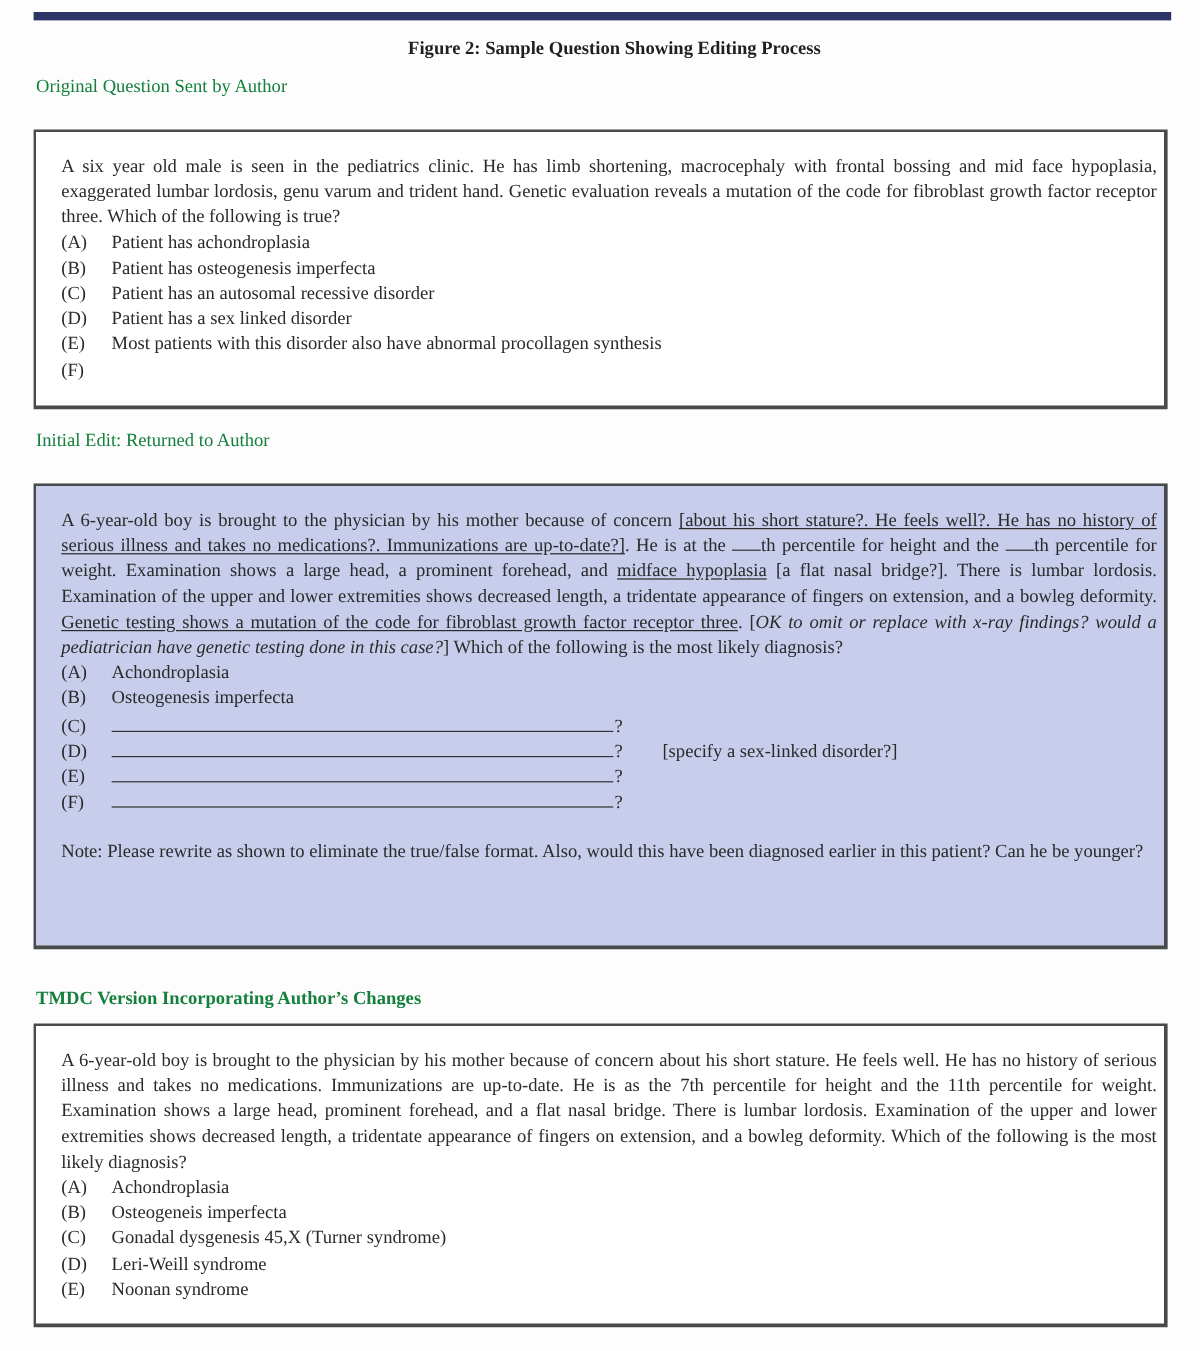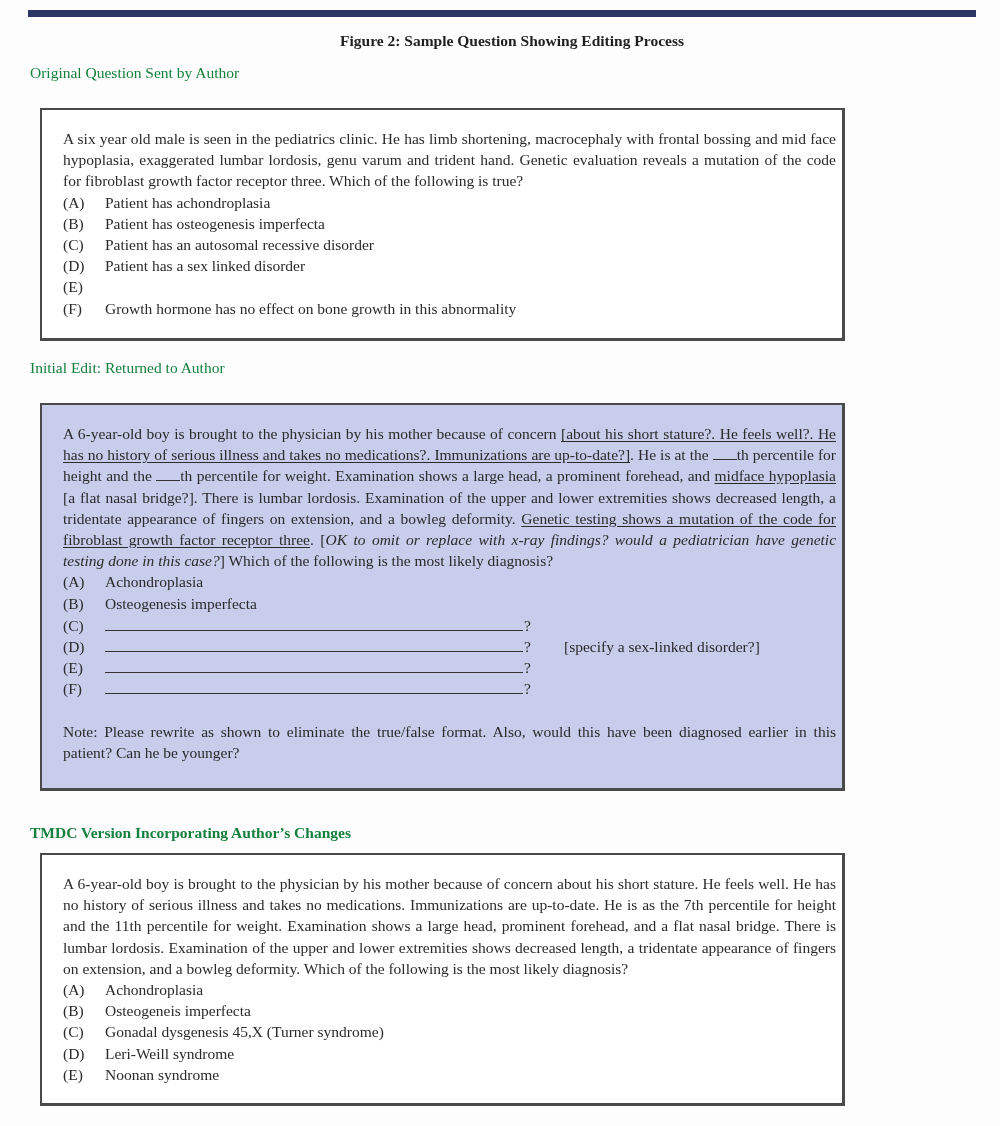--- a/index.html
+++ b/index.html
@@ -13,21 +13,21 @@
     background: #2d3466;
   }
   .fig-title {
     position: absolute; left: 12px; top: 32px; width: 1000px; text-align: center;
     font-weight: bold; font-size: 15.5px; color: #1f1f1f;
   }
   .section-label {
     position: absolute; left: 30px; font-size: 15.5px; color: #15803d;
   }
   .box {
-    position: absolute; left: 40px; width: 805px; box-sizing: border-box;
+    position: absolute; left: 28px; width: 945px; box-sizing: border-box;
     border: 2px solid #4a4a4a; border-right-width: 3px; border-bottom-width: 3px;
     padding: 18px 6px 0 21px; font-size: 15.5px; line-height: 21.2px;
     text-align: justify;
   }
   .box.white { background: #ffffff; }
   .box.blue { background: #c7cdeb; }
   .stem { margin: 0; }
   .opts { margin: 0; padding: 0; list-style: none; }
   .opt { display: flex; align-items: baseline; height: 21.2px; }
   .opt .letter { width: 42px; flex: none; }
@@ -64,24 +64,24 @@
     <li class="opt">
         <span class="letter">(C)</span>
         <span class="text">Patient has an autosomal recessive disorder</span>
       </li>
     <li class="opt">
         <span class="letter">(D)</span>
         <span class="text">Patient has a sex linked disorder</span>
       </li>
     <li class="opt">
         <span class="letter">(E)</span>
+        <span class="text">Most patients with this disorder also have abnormal procollagen synthesis</span>
       </li>
     <li class="opt">
         <span class="letter">(F)</span>
-        <span class="text">Growth hormone has no effect on bone growth in this abnormality</span>
       </li>
   </ul>
 </div>
 
 <div class="section-label" style="top:359px;">Initial Edit: Returned to Author</div>
 <div class="box blue" style="top:403px; height:388px;">
   <p class="stem"><span>A 6-year-old boy is brought to the physician by his mother because of concern </span><span class="u">[about his short stature?. He feels well?. He has no history of serious illness and takes no medications?. Immunizations are up-to-date?]</span><span>. He is at the </span><span class="blank"></span><span>th percentile for height and the </span><span class="blank"></span><span>th percentile for weight. Examination shows a large head, a prominent forehead, and </span><span class="u">midface hypoplasia</span><span> [a flat nasal bridge?]. There is lumbar lordosis. Examination of the upper and lower extremities shows decreased length, a tridentate appearance of fingers on extension, and a bowleg deformity. </span><span class="u">Genetic testing shows a mutation of the code for fibroblast growth factor receptor three</span><span>. [</span><span class="i">OK to omit or replace with x-ray findings? would a pediatrician have genetic testing done in this case?</span><span>] Which of the following is the most likely diagnosis?</span></p>
   <ul class="opts">
     <li class="opt">
         <span class="letter">(A)</span>

